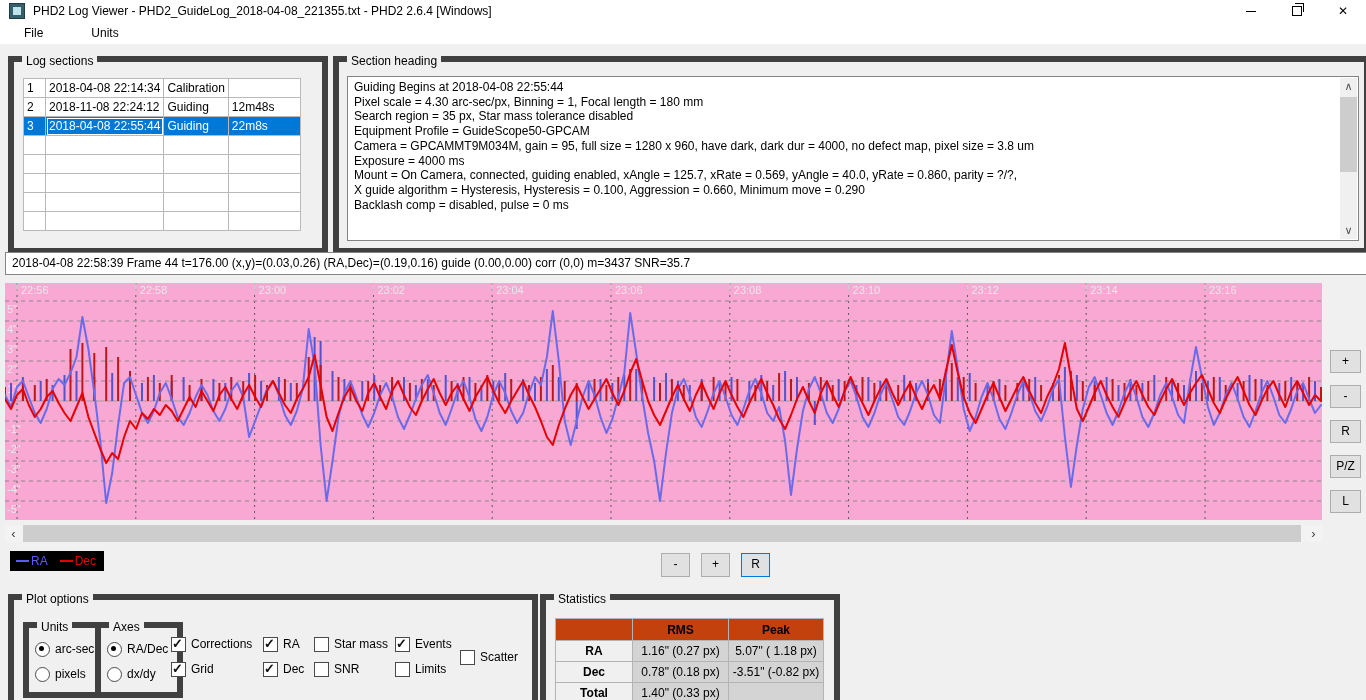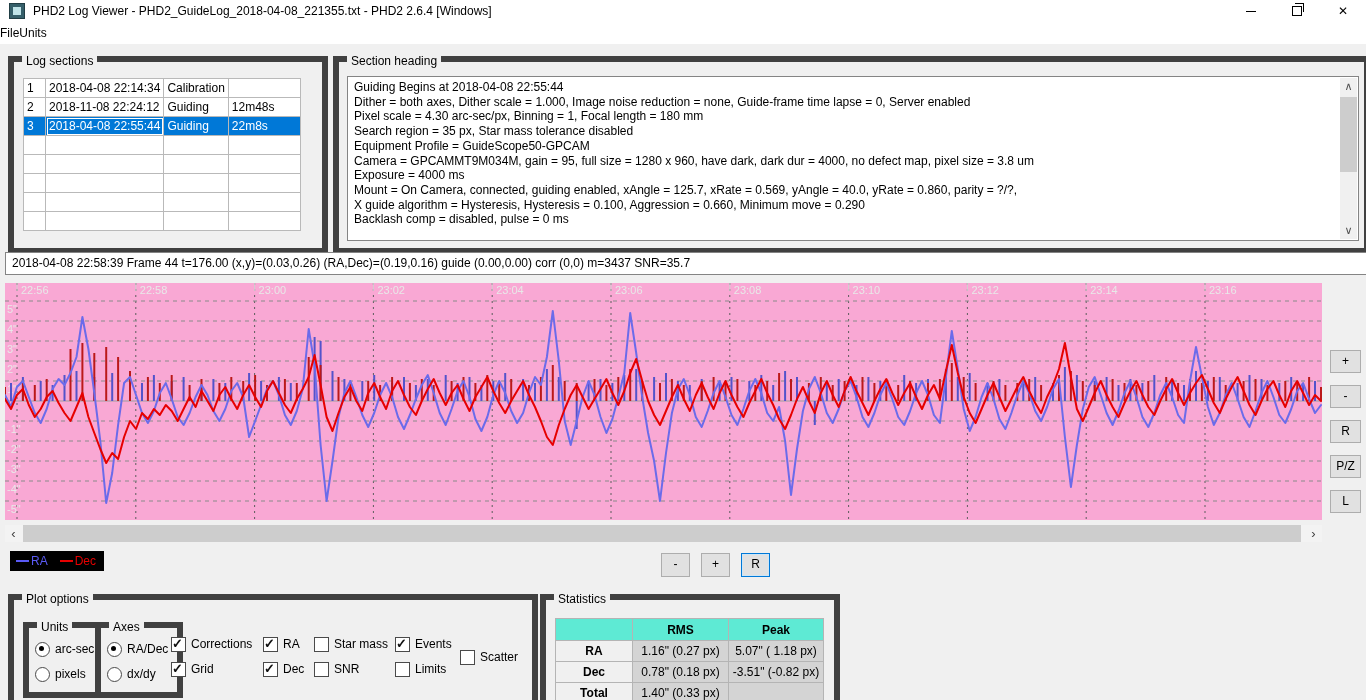--- a/index.html
+++ b/index.html
@@ -10,21 +10,21 @@
   .app-icon::after{content:"";position:absolute;left:3px;top:3px;right:3px;bottom:3px;background:#bfe3e8}
   .title-text{font-size:12px;white-space:nowrap}
   .win-controls{position:absolute;right:0;top:0;height:22px;display:flex}
   .win-btn{width:46px;height:22px;display:flex;align-items:center;justify-content:center;color:#000}
   .min-glyph{width:10px;height:0;border-top:1px solid #000;display:block}
   .restore-glyph{width:8px;height:8px;border:1px solid #000;position:relative;background:#fff}
   .restore-glyph::before{content:"";position:absolute;left:2px;top:-4px;width:8px;height:8px;border:1px solid #000;border-left:none;border-bottom:none}
   .close-glyph{font-size:12px;line-height:12px}
   
   .menubar{position:absolute;left:0;top:22px;width:1366px;height:22px;background:#ffffff;display:flex;align-items:center}
-  .menu-item{padding:0 0;height:22px;line-height:22px}
+  .menu-item{padding:0 24px;height:22px;line-height:22px}
   
   .groupbox{position:absolute;border:6px solid #404040;background:#f0f0f0}
   .gb-label{position:absolute;top:-8px;left:8px;background:#f0f0f0;padding:0 4px;white-space:nowrap}
   
   .logtable{position:absolute;left:9px;top:16px;border-collapse:collapse;table-layout:fixed;background:#fff}
   .logtable td{border:1px solid #b9b9b9;height:18px;padding:0 3px;font-size:12px;white-space:nowrap;overflow:hidden}
   .logtable tr.selected td{background:#0078d7;color:#fff}
   .logtable td.focus-cell{outline:1px solid #ffffff;outline-offset:-2px}
   
   .headingbox{position:absolute;left:8px;top:14px;width:1010px;height:163px;background:#fff;border:1px solid #848484;overflow:hidden}
@@ -52,21 +52,21 @@
   .leg-label{font-size:12px}
   
   .opt-row{position:absolute;display:flex;align-items:flex-start;gap:5px;white-space:nowrap}
   .radio{width:13px;height:13px;border:1px solid #4a4a4a;border-radius:50%;background:#fff;position:relative;flex:0 0 auto}
   .radio.selected::after{content:"";position:absolute;left:3px;top:3px;width:5px;height:5px;border-radius:50%;background:#000}
   .cb{width:13px;height:13px;border:1px solid #4a4a4a;background:#fff;position:relative;flex:0 0 auto}
   .cb.checked::after{content:"\2713";position:absolute;left:0px;top:-2px;font-size:13px;font-weight:bold;color:#111}
   
   .statstable{position:absolute;left:9px;top:18px;border-collapse:collapse;table-layout:fixed}
   .statstable td{border:1px solid #b4b4b4;height:18px;text-align:center;font-size:12px;white-space:nowrap}
-  .statstable td.hdr{background:#5eead4;font-weight:bold}
+  .statstable td.hdr{background:#c2410c;font-weight:bold}
   .statstable td.rowlab{background:#f0f0f0;font-weight:bold}
   .statstable td.val{background:#d4d4d4}
 </style>
 </head>
 <body>
 
 <div class="titlebar">
   <span class="app-icon"></span>
   <span class="title-text">PHD2 Log Viewer - PHD2_GuideLog_2018-04-08_221355.txt - PHD2 2.6.4 [Windows]</span>
   <div class="win-controls">
@@ -147,21 +147,20 @@
         </tr>
   </tbody>
     </table>
 </div>
 
 <div class="groupbox" style="left:333px;top:56px;width:1025px;height:186px">
   <span class="gb-label">Section heading</span>
   <div class="headingbox">
     <div class="lines">
       <div>Guiding Begins at 2018-04-08 22:55:44</div>
-      <div>Dither = both axes, Dither scale = 1.000, Image noise reduction = none, Guide-frame time lapse = 0, Server enabled</div>
       <div>Pixel scale = 4.30 arc-sec/px, Binning = 1, Focal length = 180 mm</div>
       <div>Search region = 35 px, Star mass tolerance disabled</div>
       <div>Equipment Profile = GuideScope50-GPCAM</div>
       <div>Camera = GPCAMMT9M034M, gain = 95, full size = 1280 x 960, have dark, dark dur = 4000, no defect map, pixel size = 3.8 um</div>
       <div>Exposure = 4000 ms</div>
       <div>Mount = On Camera,  connected, guiding enabled, xAngle = 125.7, xRate = 0.569, yAngle = 40.0, yRate = 0.860, parity = ?/?,</div>
       <div>X guide algorithm = Hysteresis, Hysteresis = 0.100, Aggression = 0.660, Minimum move = 0.290</div>
       <div>Backlash comp = disabled, pulse = 0 ms</div>
     </div>
     <div class="vscroll">

